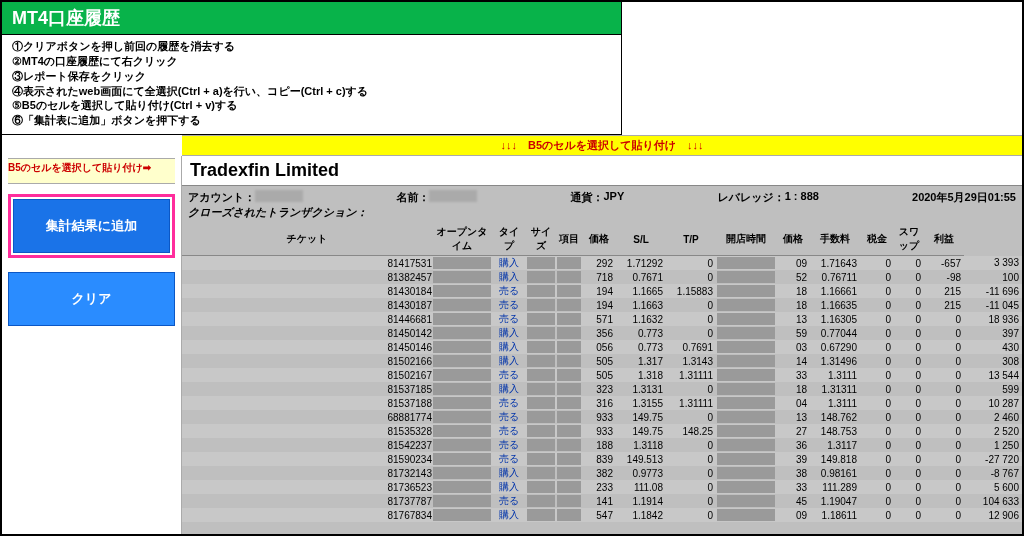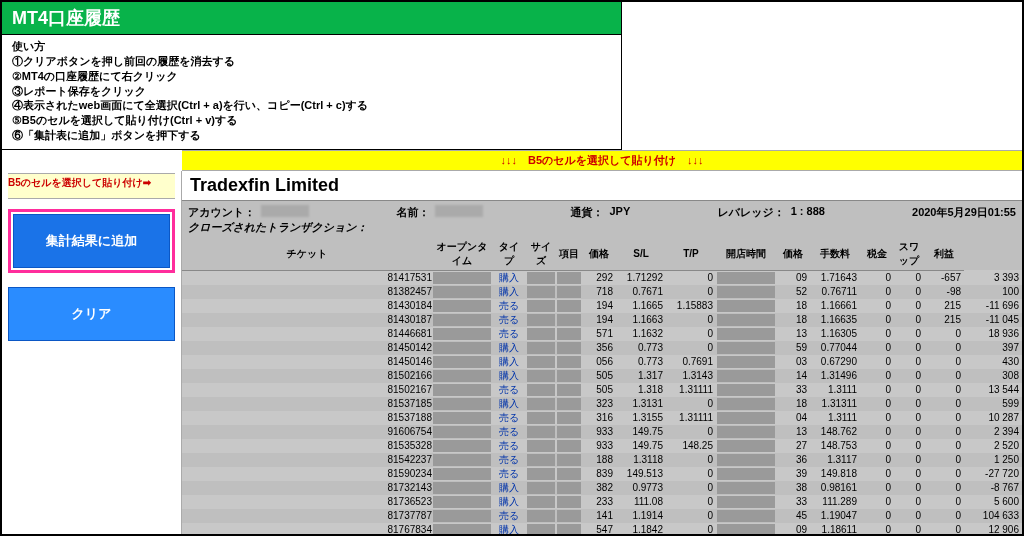--- a/index.html
+++ b/index.html
@@ -11,21 +11,21 @@
   .yellow-bar { background: #ffff00; color: #c00; font-weight: bold; font-size: 11px; padding: 2px; text-align: center; margin-left: 180px; margin-right: 0; border-top: 1px solid #aaa; border-bottom: 1px solid #aaa; }
   .main { display: flex; height: 395px; }
   .left { width: 180px; padding: 2px 6px; border-right: 1px solid #aaa; }
   .left-hint { color: #c00; font-size: 10px; font-weight: bold; padding: 2px 0 8px 0; border-bottom: 1px solid #aaa; border-top: 1px solid #aaa; background: #ffffcc; }
   .btn-wrap-pink { border: 3px solid #ff2d9c; padding: 2px; margin-top: 10px; }
   .btn { display: block; width: 100%; text-align: center; color: #fff; font-weight: bold; font-size: 13px; padding: 17px 0; cursor: pointer; }
   .btn-blue { background: #1a73e8; border: 1px solid #0b57c5; }
   .btn-blue2 { background: #2a8cff; border: 1px solid #0b57c5; margin-top: 14px; }
   .right { flex: 1; background: #bfbfbf; position: relative; overflow: hidden; }
   .company { background: #fff; padding: 4px 8px; font-size: 18px; font-weight: bold; border-bottom: 1px solid #888; }
-  .acct-row { display: flex; gap: 6px; font-size: 11px; padding: 4px 6px 0 6px; font-weight: bold; }
+  .acct-row { display: flex; font-size: 11px; padding: 4px 6px 0 6px; font-weight: bold; }
   .acct-row .blur { background: #aaa; filter: blur(1px); width: 48px; height: 12px; display: inline-block; }
   .acct-row .grow { flex: 1; }
   .sub-row { font-size: 11px; padding: 0 6px 3px 6px; font-weight: bold; font-style: italic; }
   table { border-collapse: collapse; width: 100%; font-size: 10px; }
   thead th { background: #bfbfbf; font-weight: bold; text-align: center; padding: 2px 2px; border-bottom: 1px solid #888; }
   tbody td { padding: 0 3px; text-align: right; height: 13px; white-space: nowrap; }
   tbody tr:nth-child(odd) { background: #c8c8c8; }
   tbody tr:nth-child(even) { background: #bfbfbf; }
   td.ticket { text-align: right; padding-right: 0; }
   td.type { text-align: center; color: #0033aa; }
@@ -33,21 +33,20 @@
   td.blur::after { content:""; position:absolute; inset:1px; background:#9a9a9a; filter: blur(0.5px); }
   .col-ticket{width:250px;} .col-ot{width:60px;} .col-type{width:34px;} .col-size{width:30px;} .col-item{width:26px;} .col-price{width:34px;} .col-sl{width:50px;} .col-tp{width:50px;} .col-ct{width:60px;} .col-price2{width:34px;} .col-cp{width:50px;} .col-fee{width:34px;} .col-tax{width:30px;} .col-swap{width:40px;}
 </style>
 </head>
 <body>
 
 <div class="top">
   <div class="header-box">
     <div class="title-bar">MT4口座履歴</div>
     <div class="instructions">
-      <div>使い方</div>
       <div>①クリアボタンを押し前回の履歴を消去する</div>
       <div>②MT4の口座履歴にて右クリック</div>
       <div>③レポート保存をクリック</div>
       <div>④表示されたweb画面にて全選択(Ctrl + a)を行い、コピー(Ctrl + c)する</div>
       <div>⑤B5のセルを選択して貼り付け(Ctrl + v)する</div>
       <div>⑥「集計表に追加」ボタンを押下する</div>
     </div>
   </div>
 </div>
 
@@ -282,35 +281,35 @@
             <td>1.31111</td>
             <td class="blur"></td>
             <td>04</td>
             <td>1.3111</td>
             <td>0</td>
             <td>0</td>
             <td>0</td>
             <td>10 287</td>
           </tr>
           <tr>
-            <td class="ticket">91606754</td>
+            <td class="ticket">68881774</td>
             <td class="blur"></td>
             <td class="type">売る</td>
             <td class="blur"></td>
             <td class="blur"></td>
             <td>933</td>
             <td>149.75</td>
             <td>0</td>
             <td class="blur"></td>
             <td>13</td>
             <td>148.762</td>
             <td>0</td>
             <td>0</td>
             <td>0</td>
-            <td>2 394</td>
+            <td>2 460</td>
           </tr>
           <tr>
             <td class="ticket">81535328</td>
             <td class="blur"></td>
             <td class="type">売る</td>
             <td class="blur"></td>
             <td class="blur"></td>
             <td>933</td>
             <td>149.75</td>
             <td>148.25</td>

